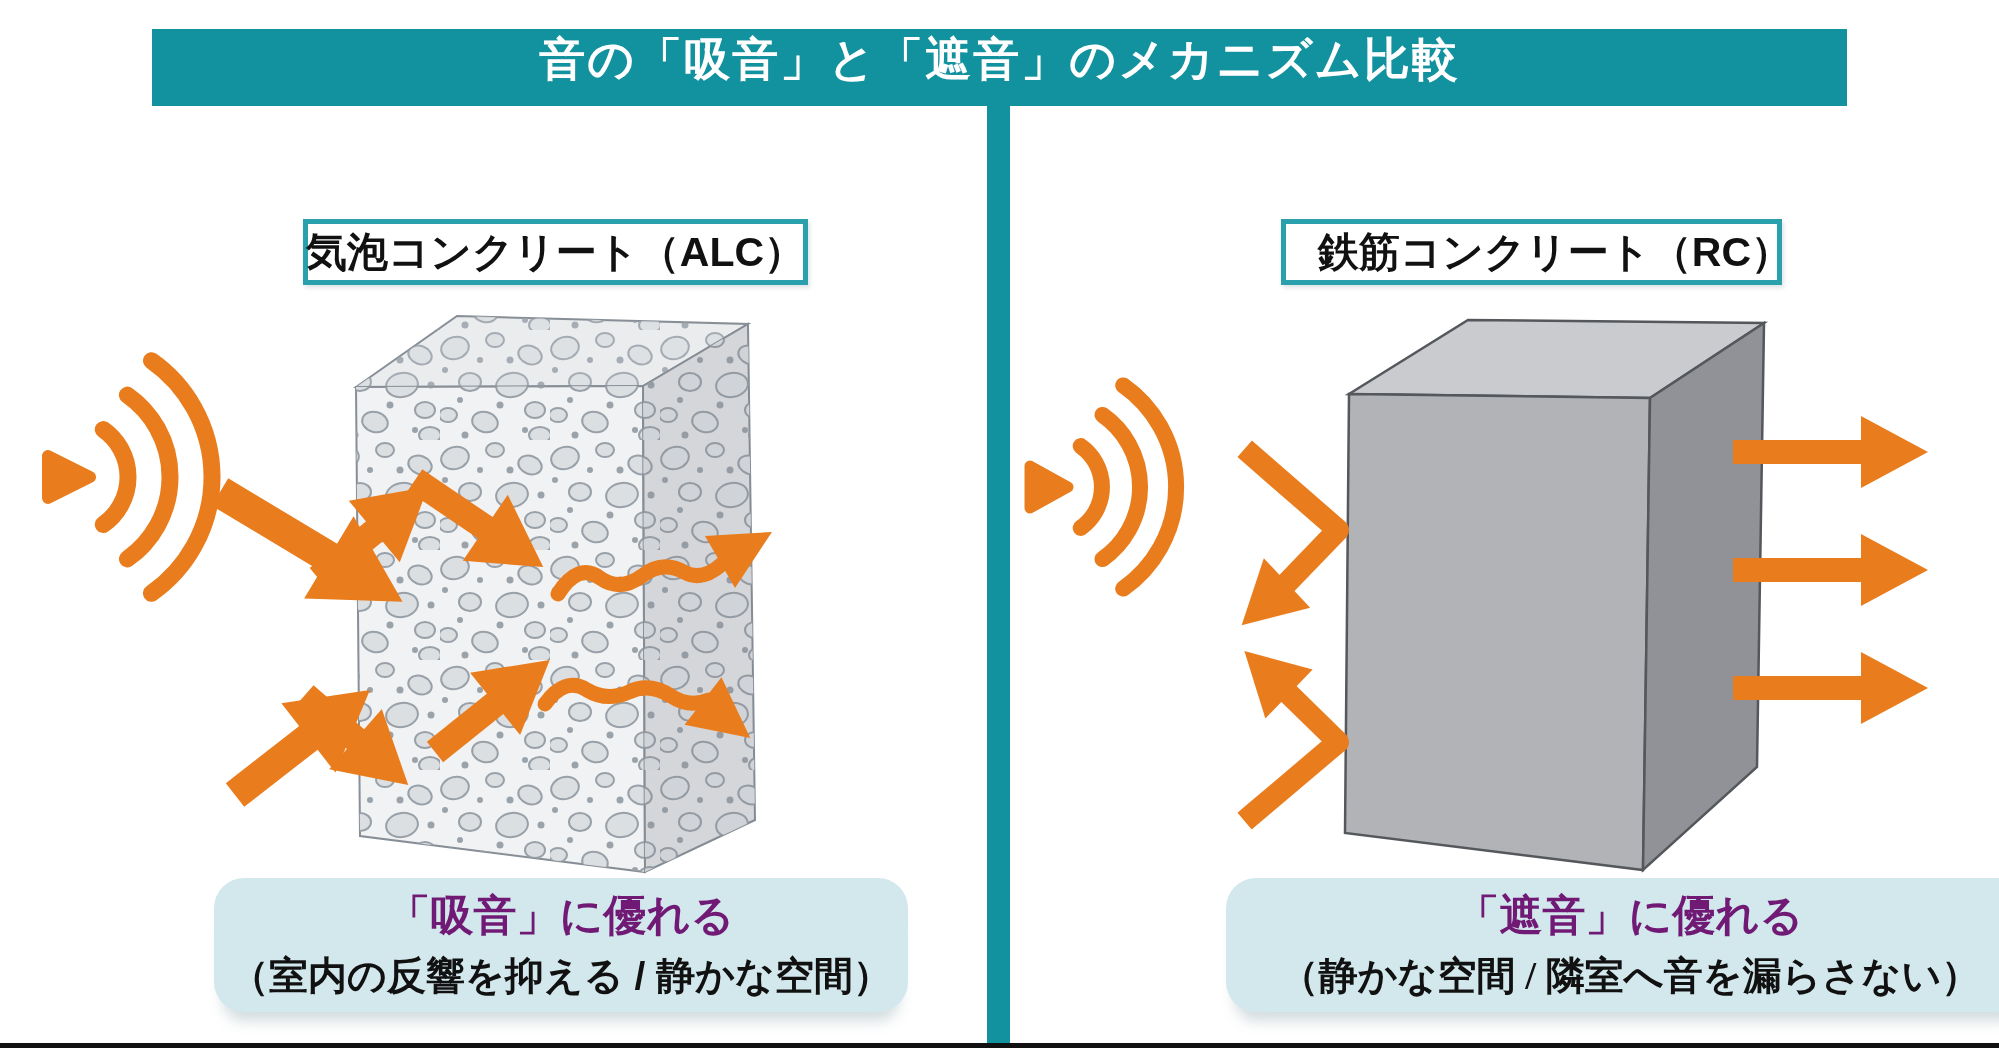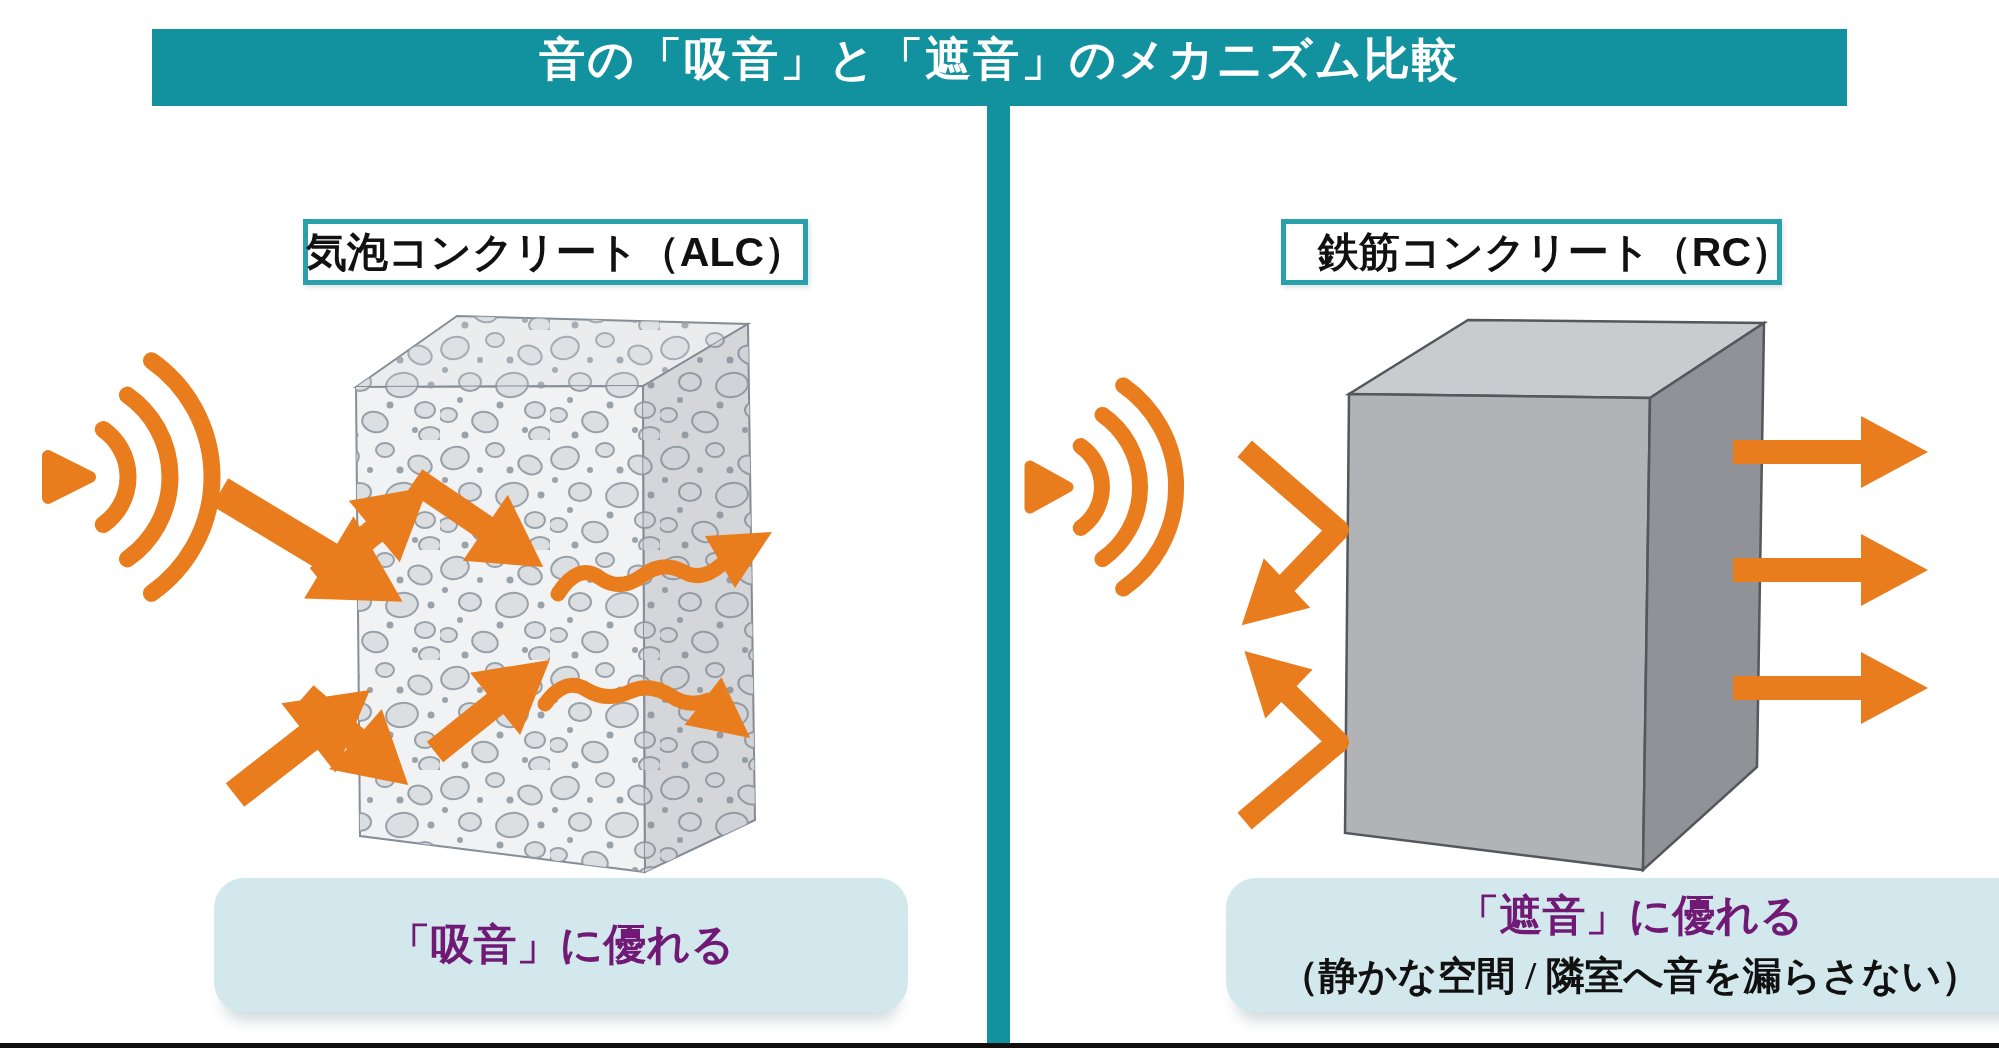--- a/index.html
+++ b/index.html
@@ -206,20 +206,21 @@
 
   <div class="label-box left">
     <span class="label-text">気泡コンクリート（ALC）</span>
   </div>
   <div class="label-box right">
     <span class="label-text">鉄筋コンクリート（RC）</span>
   </div>
 
   <div class="caption-box left">
     <div class="caption-line1">「吸音」に優れる</div>
+    <div class="caption-line2">（室内の反響を抑える / 静かな空間）</div>
   </div>
   <div class="caption-box right">
     <div class="caption-line1">「遮音」に優れる</div>
     <div class="caption-line2">（静かな空間 / 隣室へ音を漏らさない）</div>
   </div>
 
   <div class="bottom-rule"></div>
 </div>
 
 </body></html>

